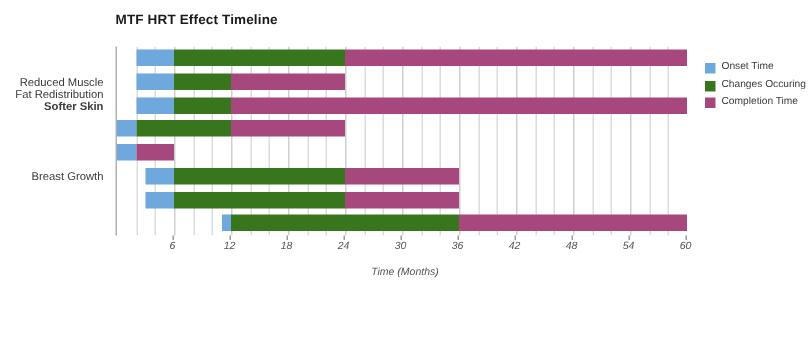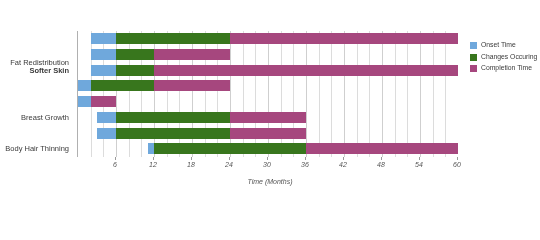--- a/index.html
+++ b/index.html
@@ -144,27 +144,28 @@
     top: 1px;
     width: 7px;
     height: 7px;
   }
 </style>
 </head>
 <body>
 
 <div class="chart-root">
 
+  <div class="chart-title">MTF HRT Effect Timeline</div>
 
   <div class="ylabels">
 
   <div class="ylabel" style="top: 4px; height: 15.75px; line-height: 15.75px; margin-top: 20px;">Fat Redistribution</div>
+      <div class="ylabel" style="top: 15.75px; height: 15.75px; line-height: 15.75px;">Reduced Muscle</div>
       <div class="ylabel" style="top: 31.5px; height: 15.75px; line-height: 15.75px; font-weight: bold;">Softer Skin</div>
       <div class="ylabel" style="top: 78.75px; height: 15.75px; line-height: 15.75px; text-align: center;">Breast Growth</div>
-      <div class="ylabel" style="top: 110.25px; height: 15.75px; line-height: 15.75px;">Body Hair Thinning</div>
     </div>
 
   <div class="plot">
     <div class="gridlines">
         <div class="gridline" style="left: 12.6667px;"></div>
         <div class="gridline" style="left: 25.3333px;"></div>
         <div class="gridline major" style="left: 38px;"></div>
         <div class="gridline" style="left: 50.6667px;"></div>
         <div class="gridline" style="left: 63.3333px;"></div>
         <div class="gridline major" style="left: 76px;"></div>

